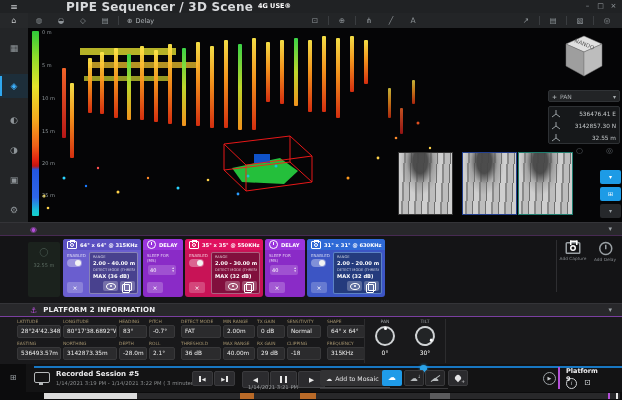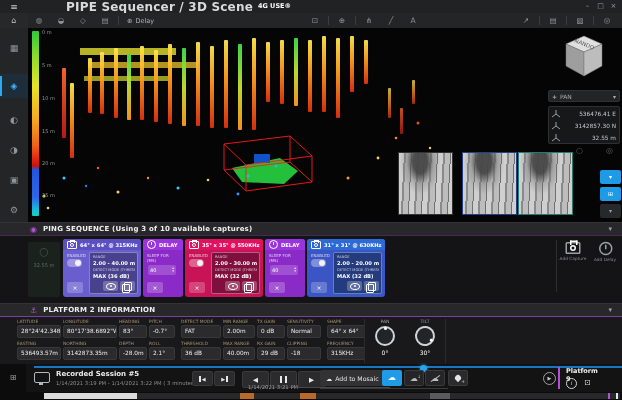--- a/index.html
+++ b/index.html
@@ -363,21 +363,20 @@
     <div class="thumb" style="left:490px;border:1px solid #1f7d6f"></div>
 
     <div class="sbtn" style="top:142px">▾</div>
     <div class="sbtn" style="top:159px">⊞</div>
     <div class="sbtn dark" style="top:176px">▾</div>
   </div>
 
   <div id="ping" class="abs">
     <div class="sech">
       <span class="ico" style="color:#b44fd8">◉</span>
-      <span class="t">PING SEQUENCE (Using 3 of 10 available captures)</span>
       <span class="chev">▾</span>
     </div>
 
     <div id="ghostpanel">
       <div class="gc">○</div>
       <div class="gt">32.55 m</div>
     </div>
 
     <div class="card cap c-purple" style="left:63px">
       <div class="card-h">

